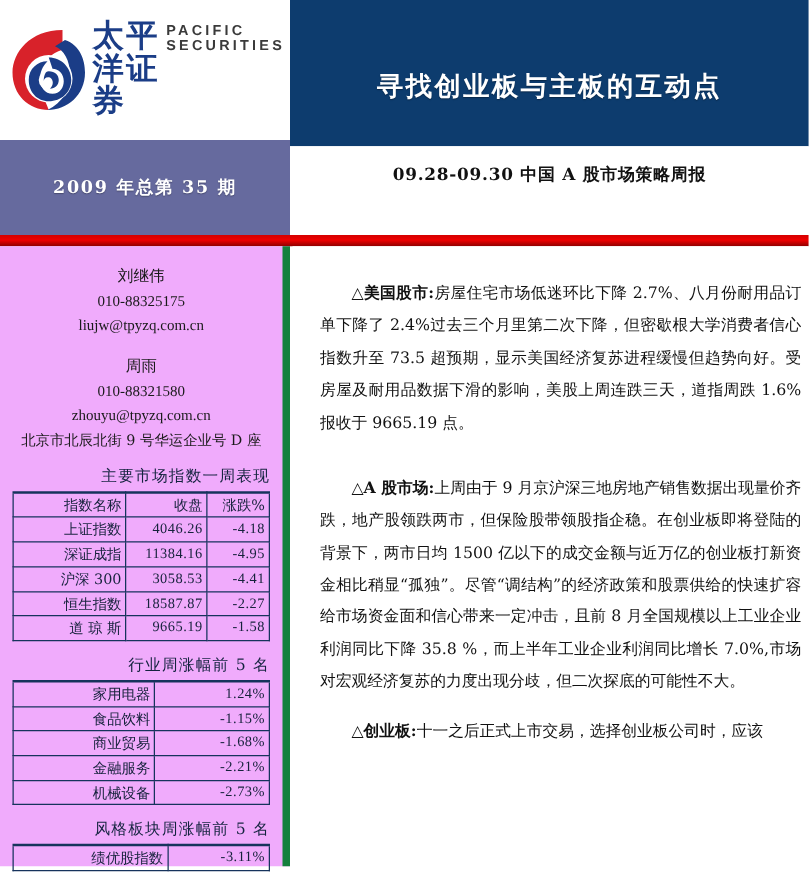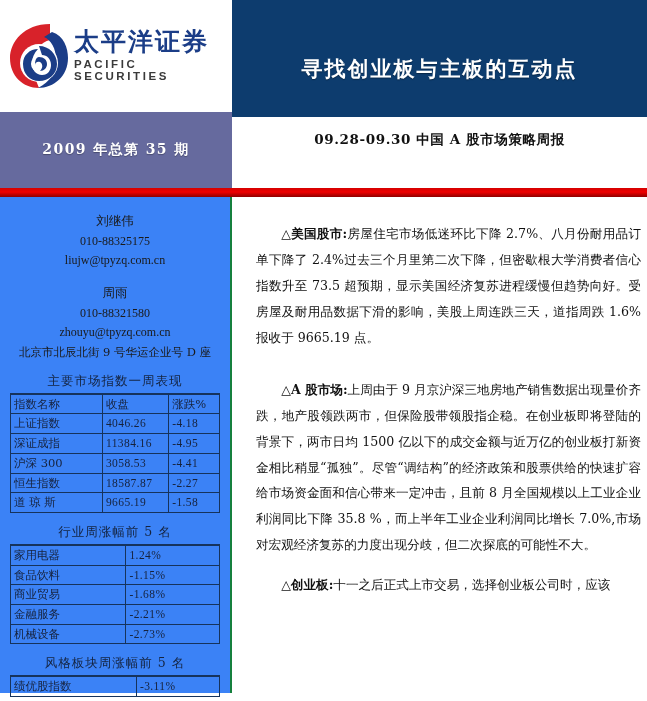--- a/index.html
+++ b/index.html
@@ -21,21 +21,21 @@
     color:#ffffff;font-size:21px;font-weight:bold;letter-spacing:2px;
     font-family:"DejaVu Serif","Liberation Serif",serif;
     text-shadow:0 1px 1px rgba(0,0,0,.35);
     padding-top:8px;box-sizing:border-box;
   }
 
   
   .logo-wrap{position:absolute;left:6px;top:14px;width:222px;height:82px;display:flex;align-items:center;}
   .logo-mark{position:relative;width:62px;height:70px;flex:0 0 62px;}
   .logo-mark svg{display:block;}
-  .logo-txt{margin-left:6px;display:flex;flex-direction:column;justify-content:center;}
+  .logo-txt{margin-left:6px;display:flex;flex-direction:row;justify-content:center;}
   .logo-cn{
     font-size:25px;font-weight:bold;color:#1b3d87;letter-spacing:2px;line-height:1.04;
     font-family:"DejaVu Sans","Liberation Sans",sans-serif;
   }
   .logo-en{
     font-size:11.5px;font-weight:bold;color:#3a3a3a;letter-spacing:2.6px;margin-top:3px;
     font-family:"Liberation Sans","DejaVu Sans",sans-serif;
   }
 
   
@@ -60,41 +60,41 @@
 
   
   .redrule{
     position:absolute;left:0;top:188px;width:647px;height:9px;
     background:linear-gradient(to bottom,#d40000 0%,#ef0000 45%,#8f0000 100%);
   }
 
   
   .sidebar{
     position:absolute;left:0;top:197px;width:232px;height:496px;
-    background:#3b82f6;border-right:2px solid #15803d;box-sizing:border-box;
+    background:#f0abfc;border-right:6px solid #15803d;box-sizing:border-box;
   }
   .contact{padding:14px 0 0 0;text-align:center;color:#1a1a1a;}
   .c-name{font-size:12.5px;line-height:1.65;font-family:"DejaVu Serif","Liberation Serif",serif;}
   .c-line{font-size:12px;line-height:1.6;font-family:"Liberation Serif","DejaVu Serif",serif;}
   .c-gap{height:13px;}
   .c-addr{font-size:11.5px;line-height:1.55;margin-top:2px;font-family:"DejaVu Serif","Liberation Serif",serif;}
 
   
   .tbl-block{margin:9px 10px 0 10px;}
   .tbl-cap{
-    text-align:center;font-size:12.5px;color:#14233f;letter-spacing:1px;
+    text-align:right;font-size:12.5px;color:#14233f;letter-spacing:1px;
     padding:2px 0 3px 0;font-family:"DejaVu Serif","Liberation Serif",serif;
   }
   table.t{
     width:100%;border-collapse:collapse;
     font-size:11.5px;color:#16223c;
     font-family:"DejaVu Serif","Liberation Serif",serif;
   }
   table.t td,table.t th{
-    border:1px solid #16335c;padding:1px 3px;text-align:left;font-weight:normal;line-height:1.45;
+    border:1px solid #16335c;padding:1px 3px;text-align:right;font-weight:normal;line-height:1.45;
   }
   table.t.topline{border-top:2px solid #16335c;}
   .num{font-family:"Liberation Serif","DejaVu Serif",serif;letter-spacing:.4px;}
   .ccell{width:44%;}
 
   
   .main{
     position:absolute;left:234px;top:197px;width:413px;height:504px;
     background:#ffffff;padding:24px 6px 0 22px;box-sizing:border-box;overflow:hidden;
   }

